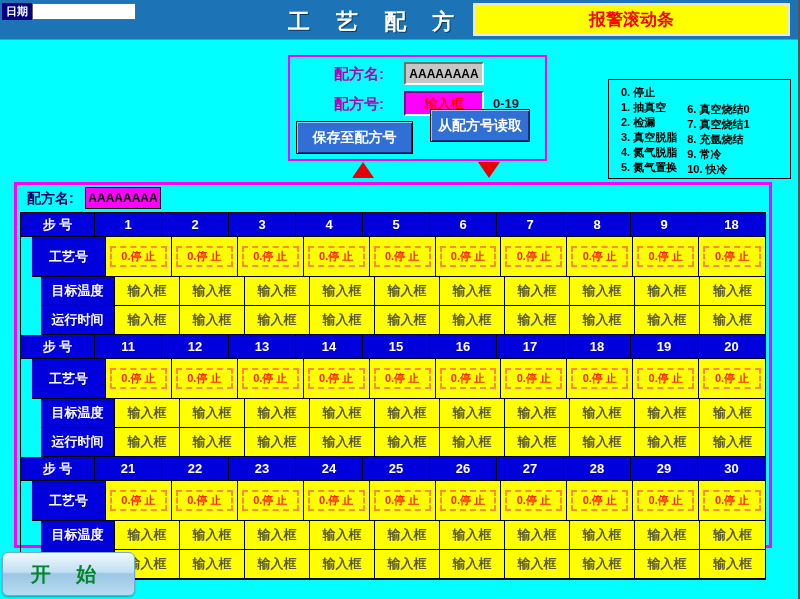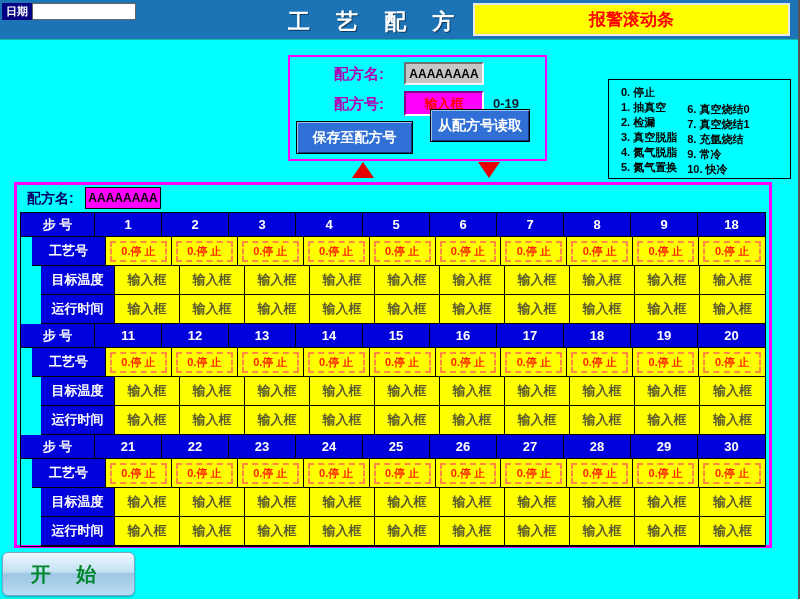--- a/index.html
+++ b/index.html
@@ -36,21 +36,21 @@
   
   .table-panel { position:absolute; left:14px; top:182px; width:758px; height:366px; border:3px solid #ff00ff; background:#00ffff; }
   .tp-strip { position:relative; height:27px; }
   .tp-name-label { position:absolute; left:10px; top:5px; color:#000066; font-size:14px; font-weight:bold; }
   .tp-name-box { position:absolute; left:68px; top:2px; width:76px; height:22px; background:#ff00ff; border:1px solid #000; color:#000; font-size:12px; font-weight:bold; display:flex; align-items:center; justify-content:center; }
   .tp-info { position:absolute; right:8px; top:5px; color:#000080; font-size:14px; font-weight:bold; }
 
   .rtable { margin:0 3px; border:1px solid #000; }
   .trow { display:grid; grid-template-columns:74px repeat(10, 1fr); }
   .step-row { height:24px; }
-  .proc-row { height:29px;padding-left:11px; }
+  .proc-row { height:40px;padding-left:11px; }
   .input-row { height:29px;margin-left:20px; }
   .cell { border-right:1px solid #000; border-bottom:1px solid #000; display:flex; align-items:center; justify-content:center; overflow:hidden; }
   .cell:last-child { border-right:none; }
   .label-cell { background:#0000dd; color:#ffffff; font-size:13px; font-weight:bold; }
   .step-cell { background:#0000dd; color:#ffffff; font-size:13px; font-weight:bold; }
   .proc-cell { background:#ffff00; cursor:pointer; }
   .proc-cell .dashed { display:block; width:calc(100% - 8px); border:2px dashed #ff8844; color:#ff2200; font-size:11px; font-weight:bold; text-align:center; line-height:17px; white-space:nowrap; }
   .input-cell { background:#ffff00; color:#5b5b2f; font-size:13px; font-weight:bold; cursor:text; }
 
   

